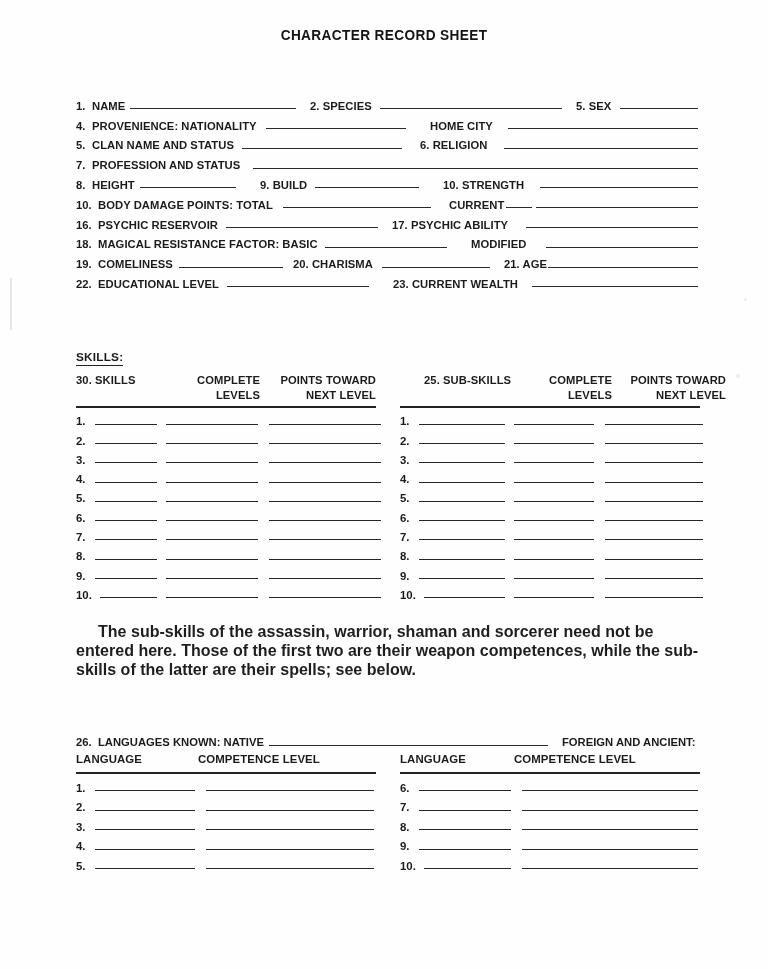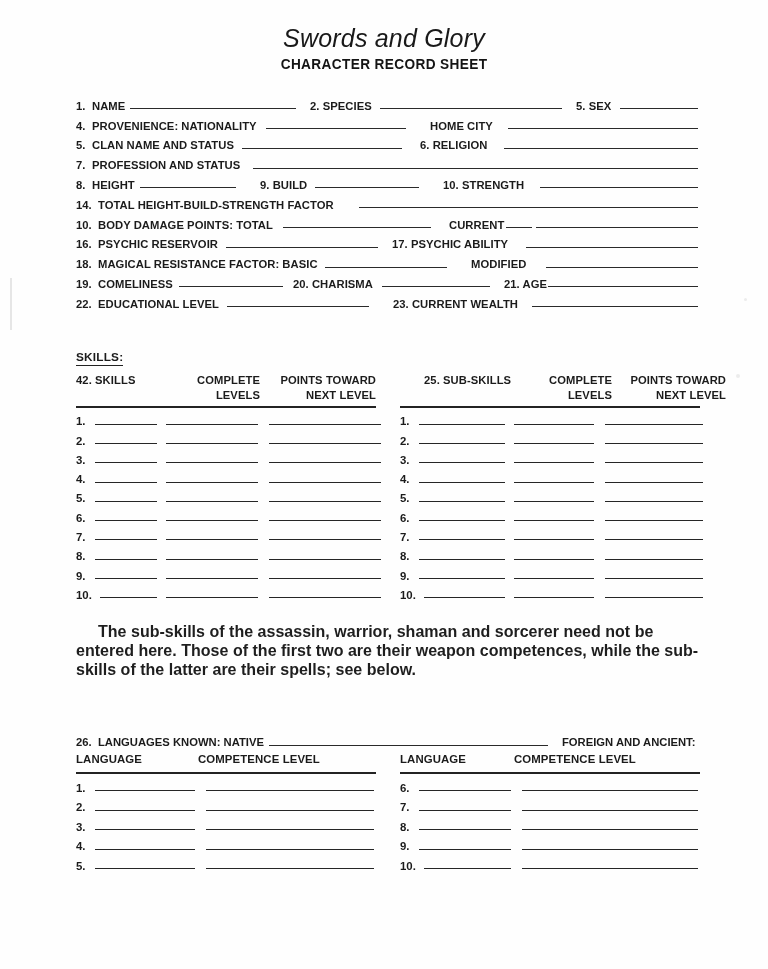--- a/index.html
+++ b/index.html
@@ -238,21 +238,20 @@
 </head>
 <body>
 
 <div class="page">
 
   <div class="scan-artifact"></div>
   <div class="scan-speck" style="left:736px;top:374px;width:4px;height:4px;"></div>
   <div class="scan-speck" style="left:744px;top:298px;width:3px;height:3px;"></div>
 
   <div class="title-block">
-    <div class="title-main">Swords and Glory</div>
     <div class="title-sub">CHARACTER RECORD SHEET</div>
   </div>
 
   <div class="form-area">
 
     <div class="frow">
       <span class="num lbl">1.</span>
       <span class="sp6"></span>
       <span class="lbl">NAME</span>
       <span class="sp4"></span>
@@ -309,27 +308,20 @@
       <span class="lbl">9. BUILD</span>
       <span class="sp6"></span>
       <span class="rule" style="width:104px;flex:none;"></span>
       <span class="sp24"></span>
       <span class="lbl">10. STRENGTH</span>
       <span class="sp14"></span>
       <span class="rule grow"></span>
     </div>
 
 
-    <div class="frow">
-      <span class="num lbl">14.</span>
-      <span class="sp6"></span>
-      <span class="lbl">TOTAL HEIGHT-BUILD-STRENGTH FACTOR</span>
-      <span class="sp18"></span>
-      <span class="rule grow"></span>
-    </div>
 
     <div class="frow">
       <span class="num lbl">10.</span>
       <span class="sp6"></span>
       <span class="lbl">BODY DAMAGE POINTS: TOTAL</span>
       <span class="sp4"></span>
       <span class="rule" style="width:148px;flex:none;"></span>
       <span class="sp18"></span>
       <span class="lbl">CURRENT</span>
       <span class="rule" style="width:26px;flex:none;"></span>
@@ -388,21 +380,21 @@
     </div>
 
   </div>
 
   <div class="skills-head">SKILLS:</div>
 
   <div class="skills-table">
 
     <div class="half">
       <div class="colhead">
-        <span class="ch-a">42. SKILLS</span>
+        <span class="ch-a">30. SKILLS</span>
         <span class="ch-b">
           <span class="ch-l2">COMPLETE</span>
           <span class="ch-l2">LEVELS</span>
         </span>
         <span class="ch-c">
           <span class="ch-l2">POINTS TOWARD</span>
           <span class="ch-l2">NEXT LEVEL</span>
         </span>
       </div>
       <div class="thick-rule"></div>

